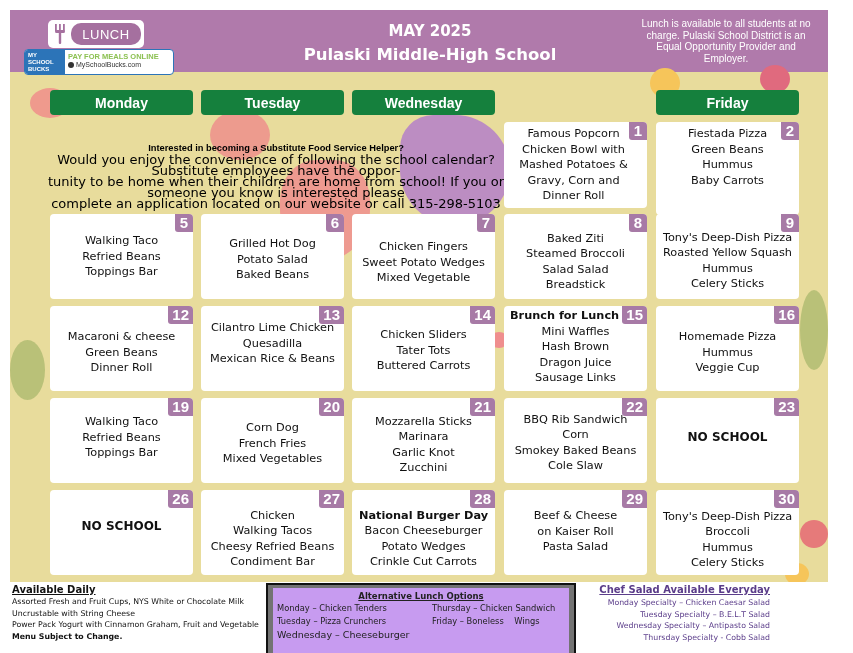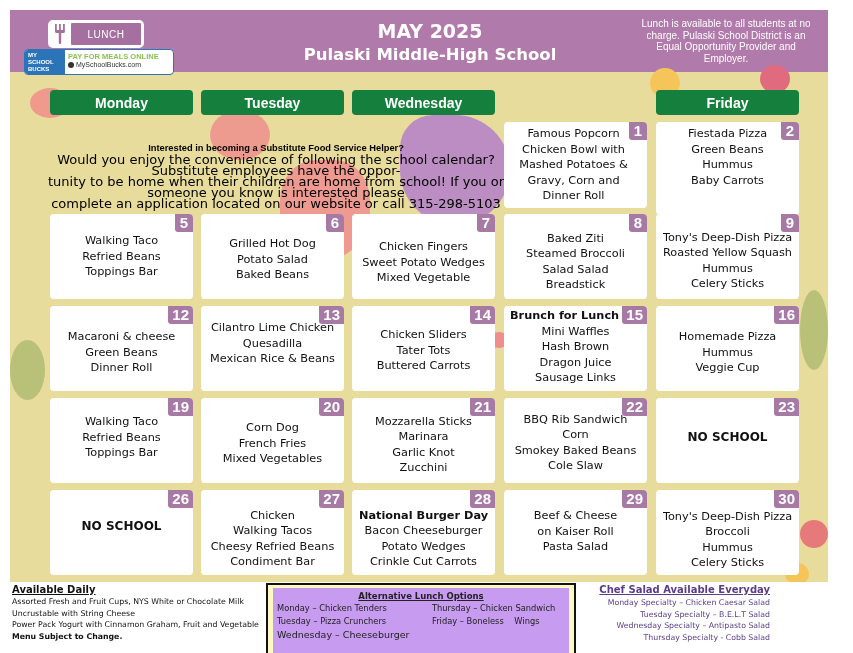--- a/index.html
+++ b/index.html
@@ -7,31 +7,31 @@
   body { font-family: "DejaVu Sans", sans-serif; position: relative; }
 
   .poster { position: absolute; left: 10px; top: 10px; width: 818px; height: 572px; background: #e8dc9c; overflow: hidden; }
   .header-band { position: absolute; left: 0; top: 0; width: 818px; height: 62px; background: #b07aab; }
 
   
   .deco { position: absolute; border-radius: 50%; }
 
   .lunch-badge { position: absolute; left: 38px; top: 10px; width: 96px; height: 28px; background: #fff; border-radius: 5px; display: flex; align-items: center; padding: 3px; }
   .lunch-badge .fork { width: 18px; height: 22px; display: flex; align-items: center; justify-content: center; }
-  .lunch-badge .lbl { flex: 1; height: 22px; background: #a5709f; color: #fff; border-radius: 1px; font-family: "Liberation Sans", sans-serif; font-size: 10px; display: flex; align-items: center; justify-content: center; margin-left: 2px; letter-spacing: 0.5px; }
+  .lunch-badge .lbl { flex: 1; height: 22px; background: #a5709f; color: #fff; border-radius: 10px; font-family: "Liberation Sans", sans-serif; font-size: 13px; display: flex; align-items: center; justify-content: center; margin-left: 2px; letter-spacing: 0.5px; }
 
   .msb { position: absolute; left: 14px; top: 39px; width: 150px; height: 26px; background: #fff; border-radius: 4px; border: 1px solid #2c74b8; display: flex; overflow: hidden; }
   .msb .logo { width: 40px; background: #2c74b8; color: #fff; font-family: "Liberation Sans", sans-serif; font-weight: bold; font-size: 6px; line-height: 7px; padding: 2px 3px; }
   .msb .txt { flex: 1; padding: 2px 3px; font-family: "Liberation Sans", sans-serif; }
   .msb .pay { color: #8cc152; font-size: 7.5px; font-weight: bold; white-space: nowrap; }
   .msb .url { color: #333; font-size: 7px; display: flex; align-items: center; gap: 2px; }
   .msb .url .dot { width: 6px; height: 6px; border-radius: 50%; background: #333; display: inline-block; }
 
   .title { position: absolute; left: 220px; top: 8px; width: 400px; text-align: center; color: #fff; font-family: "DejaVu Sans", sans-serif; font-weight: bold; }
-  .title .month { font-size: 19px; line-height: 26px; }
+  .title .month { font-size: 15px; line-height: 26px; }
   .title .school { font-size: 16.5px; line-height: 22px; }
 
   .notice { position: absolute; left: 627px; top: 8px; width: 178px; color: #fff; font-family: "Liberation Sans", sans-serif; font-size: 10px; line-height: 11.5px; text-align: center; }
 
   .day-header { position: absolute; top: 80px; height: 25px; background: #15803d; color: #fff; border-radius: 4px; font-family: "Liberation Sans", sans-serif; font-size: 14px; font-weight: bold; display: flex; align-items: center; justify-content: center; }
 
   .cell { position: absolute; background: #fff; border-radius: 4px; width: 143px; }
   .cell .num { position: absolute; right: 0; top: 0; background: #a77aa6; color: #fff; font-family: "Liberation Sans", sans-serif; font-weight: bold; font-size: 15px; padding: 0 4px; border-radius: 0 4px 0 3px; line-height: 18px; min-width: 18px; text-align: center; }
   .cell .items { position: absolute; left: 0; right: 0; top: 0; bottom: 0; display: flex; flex-direction: column; align-items: center; justify-content: center; font-family: "DejaVu Sans", sans-serif; font-size: 11.3px; line-height: 15.5px; color: #111; text-align: center; }
   .cell .items .hl { font-weight: bold; }
@@ -39,21 +39,21 @@
 
   .sub-box { position: absolute; left: 30px; top: 132px; width: 472px; text-align: center; color: #000000; }
   .sub-box .q { font-family: "Liberation Sans", sans-serif; font-weight: bold; font-size: 9.3px; line-height: 12px; }
   .sub-box .body { font-family: "DejaVu Sans", sans-serif; font-size: 13px; line-height: 11px; }
 
   .daily { position: absolute; left: 12px; top: 583px; width: 255px; font-family: "DejaVu Sans", sans-serif; color: #111; }
   .daily .hd { font-weight: bold; font-size: 10px; text-decoration: underline; line-height: 13px; }
   .daily .ln { font-size: 7.8px; line-height: 11.5px; white-space: nowrap; }
   .daily .bold { font-weight: bold; }
 
-  .alt { position: absolute; left: 266px; top: 583px; width: 310px; height: 70px; border: 2px solid #111; border-bottom: none; background: #fef9c3; padding: 3px 5px 0 5px; }
+  .alt { position: absolute; left: 266px; top: 583px; width: 310px; height: 70px; border: 2px solid #111; border-bottom: none; background: #737373; padding: 3px 5px 0 5px; }
   .alt .inner { background: #c79bf0; height: 100%; padding: 2px 4px; font-family: "DejaVu Sans", sans-serif; font-size: 8.3px; color: #222; }
   .alt .hd { text-align: center; font-weight: bold; text-decoration: underline; font-size: 8.5px; line-height: 12px; }
   .alt .row { display: flex; line-height: 13px; }
   .alt .row .l { width: 155px; }
   .alt .row .big { font-size: 9.5px; }
 
   .chef { position: absolute; left: 590px; top: 583px; width: 180px; text-align: right; font-family: "DejaVu Sans", sans-serif; color: #5b3d8a; }
   .chef .hd { font-weight: bold; font-size: 10px; text-decoration: underline; line-height: 14px; }
   .chef .ln { font-size: 7.8px; line-height: 11.5px; white-space: nowrap; }
 </style>

